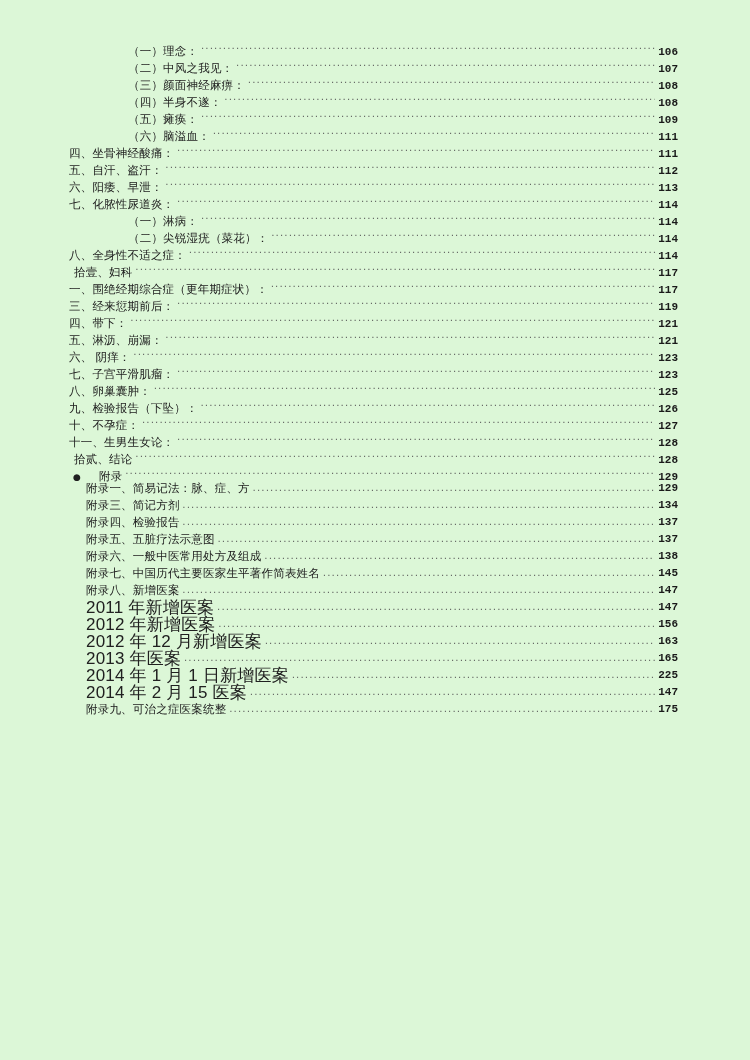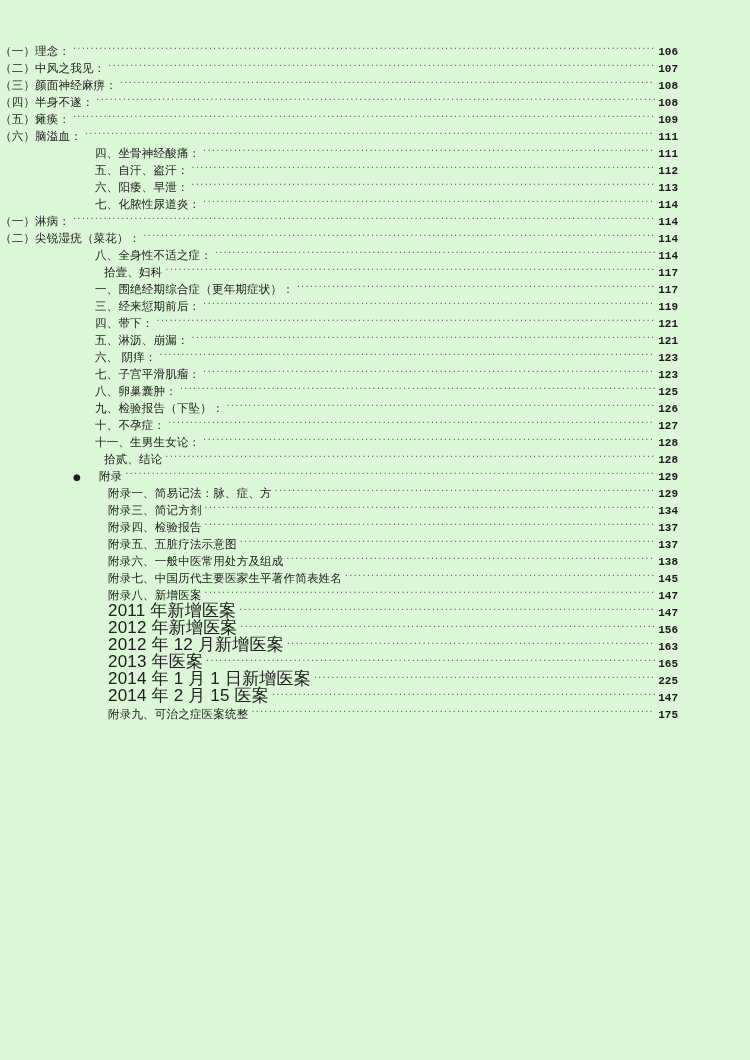--- a/index.html
+++ b/index.html
@@ -66,24 +66,24 @@
     flex: 0 0 auto;
     font-family: Liberation Mono, monospace;
     font-size: 11px;
     font-weight: bold;
     color: #1a1a1a;
     text-align: right;
     min-width: 21px;
   }
 
   
-  .lvl-top   { padding-left: 104px; }   
-  .lvl-num   { padding-left: 95px; }   
-  .lvl-paren { }  
-  .lvl-appx  { padding-left: 108px; }  
+  .lvl-top   { padding-left: 74px; }   
+  .lvl-num   { padding-left: 69px; }   
+  .lvl-paren { padding-left: 128px; }  
+  .lvl-appx  { padding-left: 86px; align-items: flex-end; }  
 
   
   .lvl-bullet {
     padding-left: 73px;
   }
   .bullet-mark {
     flex: 0 0 auto;
     width: 26px;
     font-family: "DejaVu Sans", sans-serif;
     font-size: 9px;

